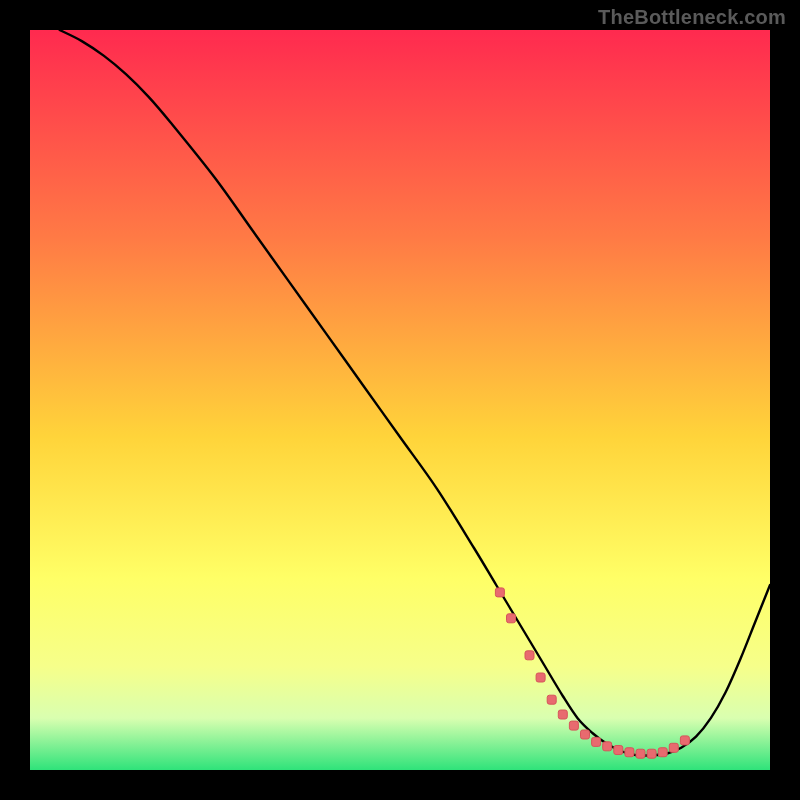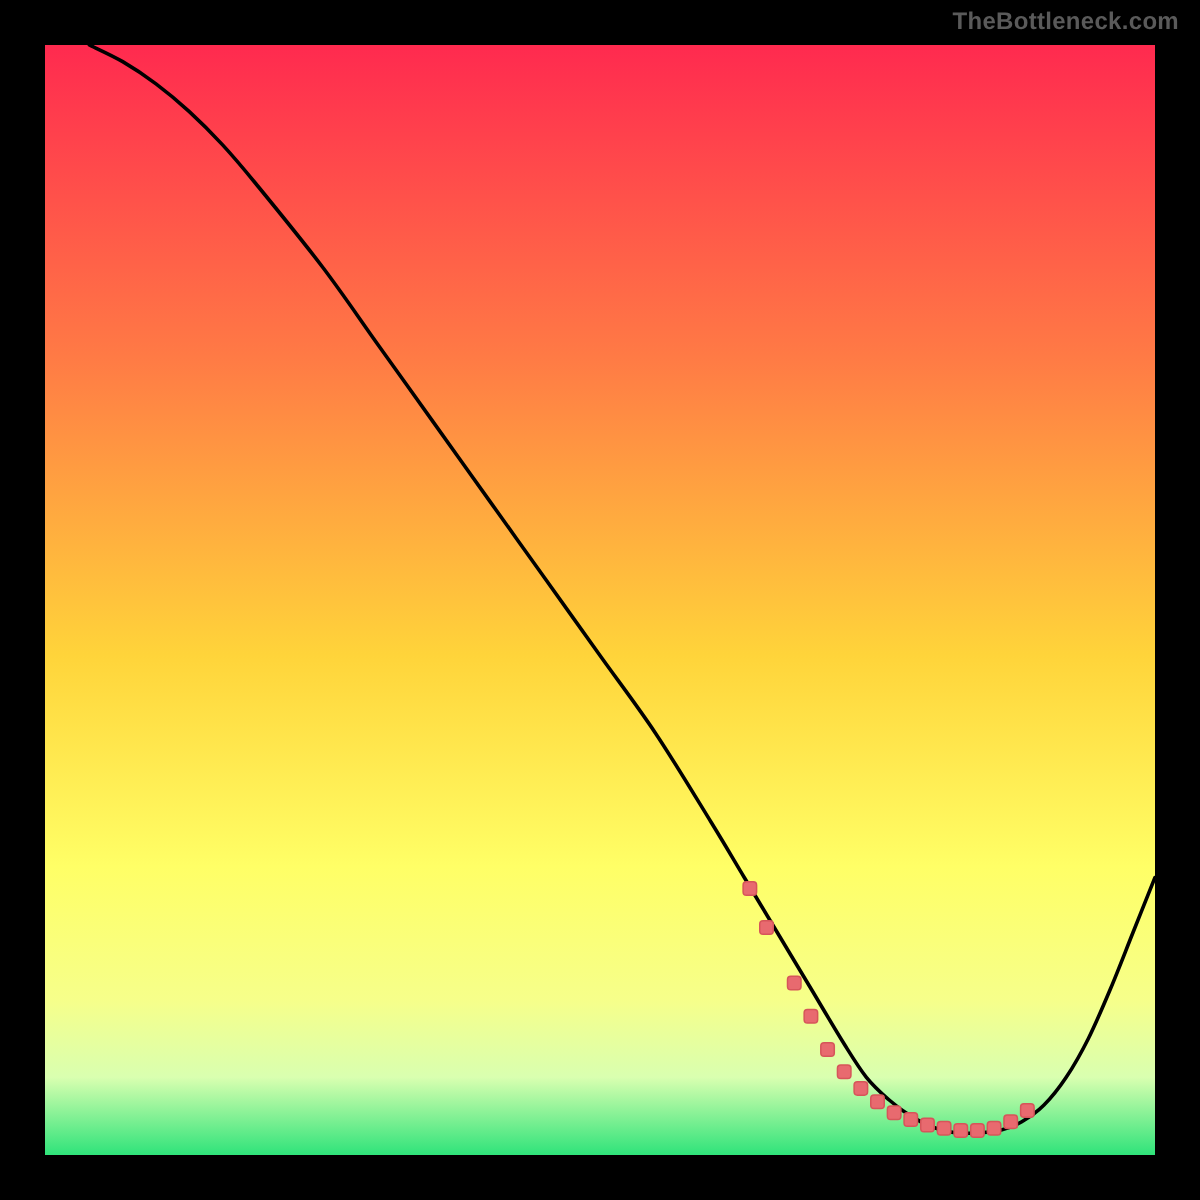--- a/index.html
+++ b/index.html
@@ -15,21 +15,21 @@
     position: relative;
     width: 800px;
     height: 800px;
     background: #000;
   }
   .watermark {
     position: absolute;
     top: 6px;
     right: 14px;
     color: #5a5a5a;
-    font-size: 16px;
+    font-size: 20px;
     font-weight: 600;
     letter-spacing: 0.2px;
     z-index: 5;
   }
   .plot-frame {
     position: absolute;
     left: 30px;
     top: 30px;
     width: 740px;
     height: 740px;

